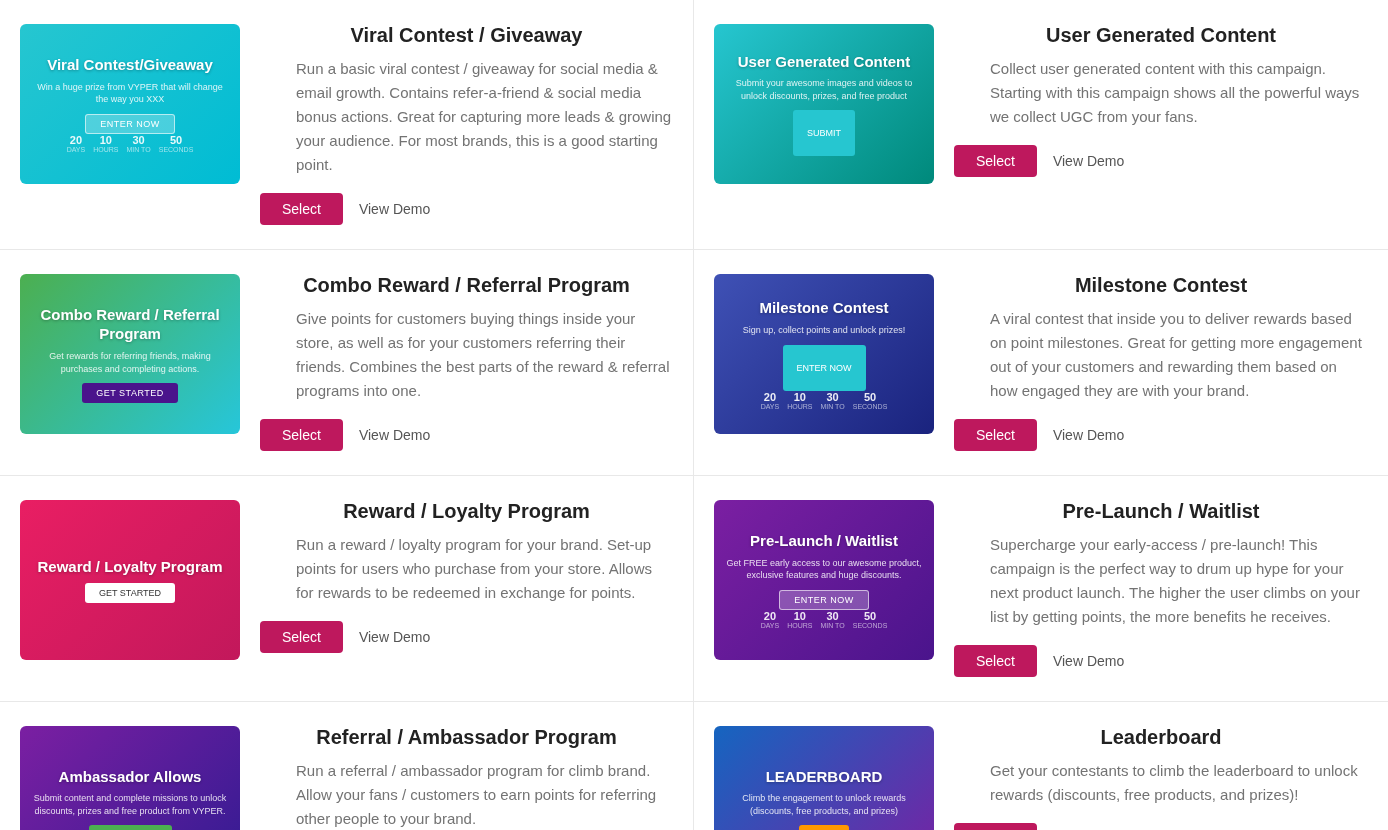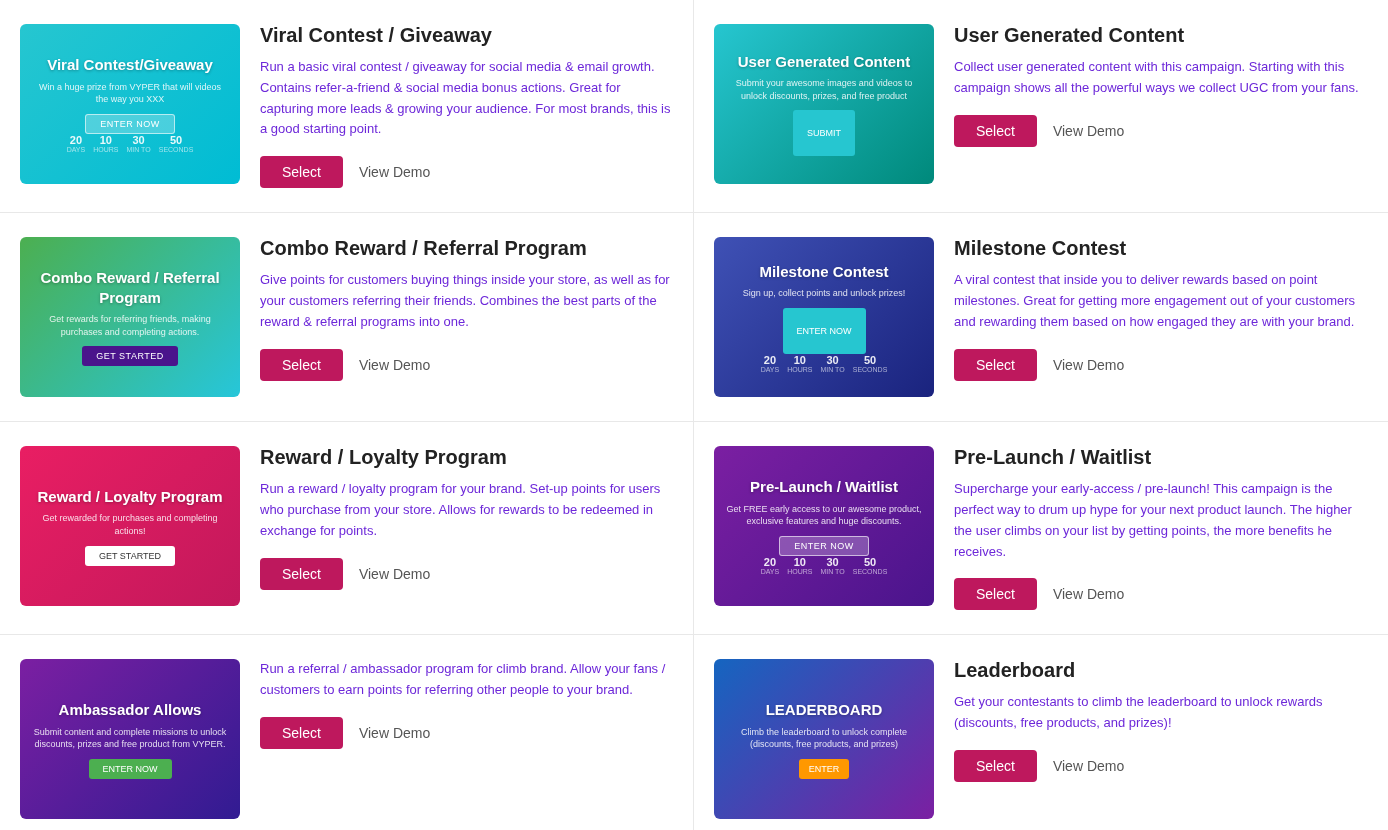--- a/index.html
+++ b/index.html
@@ -41,27 +41,29 @@
     
     .card-content {
       flex: 1;
     }
     
     .card-title {
       font-size: 20px;
       font-weight: 600;
       color: #222;
       margin-bottom: 10px;
+      text-align: center;
     }
     
     .card-desc {
-      font-size: 13px;
-      color: #6d28d9;
+      font-size: 15px;
+      color: #737373;
       line-height: 1.6;
       margin-bottom: 16px;
+      margin-left: 36px;
     }
     
     .card-actions {
       display: flex;
       align-items: center;
       gap: 16px;
     }
     
     .btn-select {
       background: #be185d;
@@ -209,21 +211,21 @@
       text-transform: uppercase;
     }
   </style>
 </head>
 <body>
 
 <div class="grid">
 <div class="campaign-card">
       <div class="card-thumbnail thumb-viral">
         <div class="thumb-title">Viral Contest/Giveaway</div>
-        <div class="thumb-subtitle">Win a huge prize from VYPER that will videos the way you XXX</div>
+        <div class="thumb-subtitle">Win a huge prize from VYPER that will change the way you XXX</div>
         <button class="thumb-btn">ENTER NOW</button>
 
         <div class="countdown-row">
           <div class="countdown-item">
             <span class="countdown-num">20</span>
             <span class="countdown-label">DAYS</span>
           </div>
           <div class="countdown-item">
             <span class="countdown-num">10</span>
             <span class="countdown-label">HOURS</span>
@@ -311,21 +313,20 @@
         <div class="card-desc">A viral contest that inside you to deliver rewards based on point milestones. Great for getting more engagement out of your customers and rewarding them based on how engaged they are with your brand.</div>
         <div class="card-actions">
           <button class="btn-select">Select</button>
           <a class="view-demo" href="#">View Demo</a>
         </div>
       </div>
     </div>
     <div class="campaign-card">
       <div class="card-thumbnail thumb-reward">
         <div class="thumb-title">Reward / Loyalty Program</div>
-        <div class="thumb-subtitle">Get rewarded for purchases and completing actions!</div>
         <button class="thumb-btn-solid">GET STARTED</button>
 
       </div>
       <div class="card-content">
         <div class="card-title">Reward / Loyalty Program</div>
         <div class="card-desc">Run a reward / loyalty program for your brand. Set-up points for users who purchase from your store. Allows for rewards to be redeemed in exchange for points.</div>
         <div class="card-actions">
           <button class="btn-select">Select</button>
           <a class="view-demo" href="#">View Demo</a>
         </div>
@@ -367,31 +368,32 @@
       </div>
     </div>
     <div class="campaign-card">
       <div class="card-thumbnail thumb-ambassador">
         <div class="thumb-title">Ambassador Allows</div>
         <div class="thumb-subtitle">Submit content and complete missions to unlock discounts, prizes and free product from VYPER.</div>
         <button class="thumb-btn-green">ENTER NOW</button>
 
       </div>
       <div class="card-content">
+        <div class="card-title">Referral / Ambassador Program</div>
         <div class="card-desc">Run a referral / ambassador program for climb brand. Allow your fans / customers to earn points for referring other people to your brand.</div>
         <div class="card-actions">
           <button class="btn-select">Select</button>
           <a class="view-demo" href="#">View Demo</a>
         </div>
       </div>
     </div>
     <div class="campaign-card">
       <div class="card-thumbnail thumb-leaderboard">
         <div class="thumb-title">LEADERBOARD</div>
-        <div class="thumb-subtitle">Climb the leaderboard to unlock complete (discounts, free products, and prizes)</div>
+        <div class="thumb-subtitle">Climb the engagement to unlock rewards (discounts, free products, and prizes)</div>
         <button class="thumb-btn-orange">ENTER</button>
 
       </div>
       <div class="card-content">
         <div class="card-title">Leaderboard</div>
         <div class="card-desc">Get your contestants to climb the leaderboard to unlock rewards (discounts, free products, and prizes)!</div>
         <div class="card-actions">
           <button class="btn-select">Select</button>
           <a class="view-demo" href="#">View Demo</a>
         </div>

